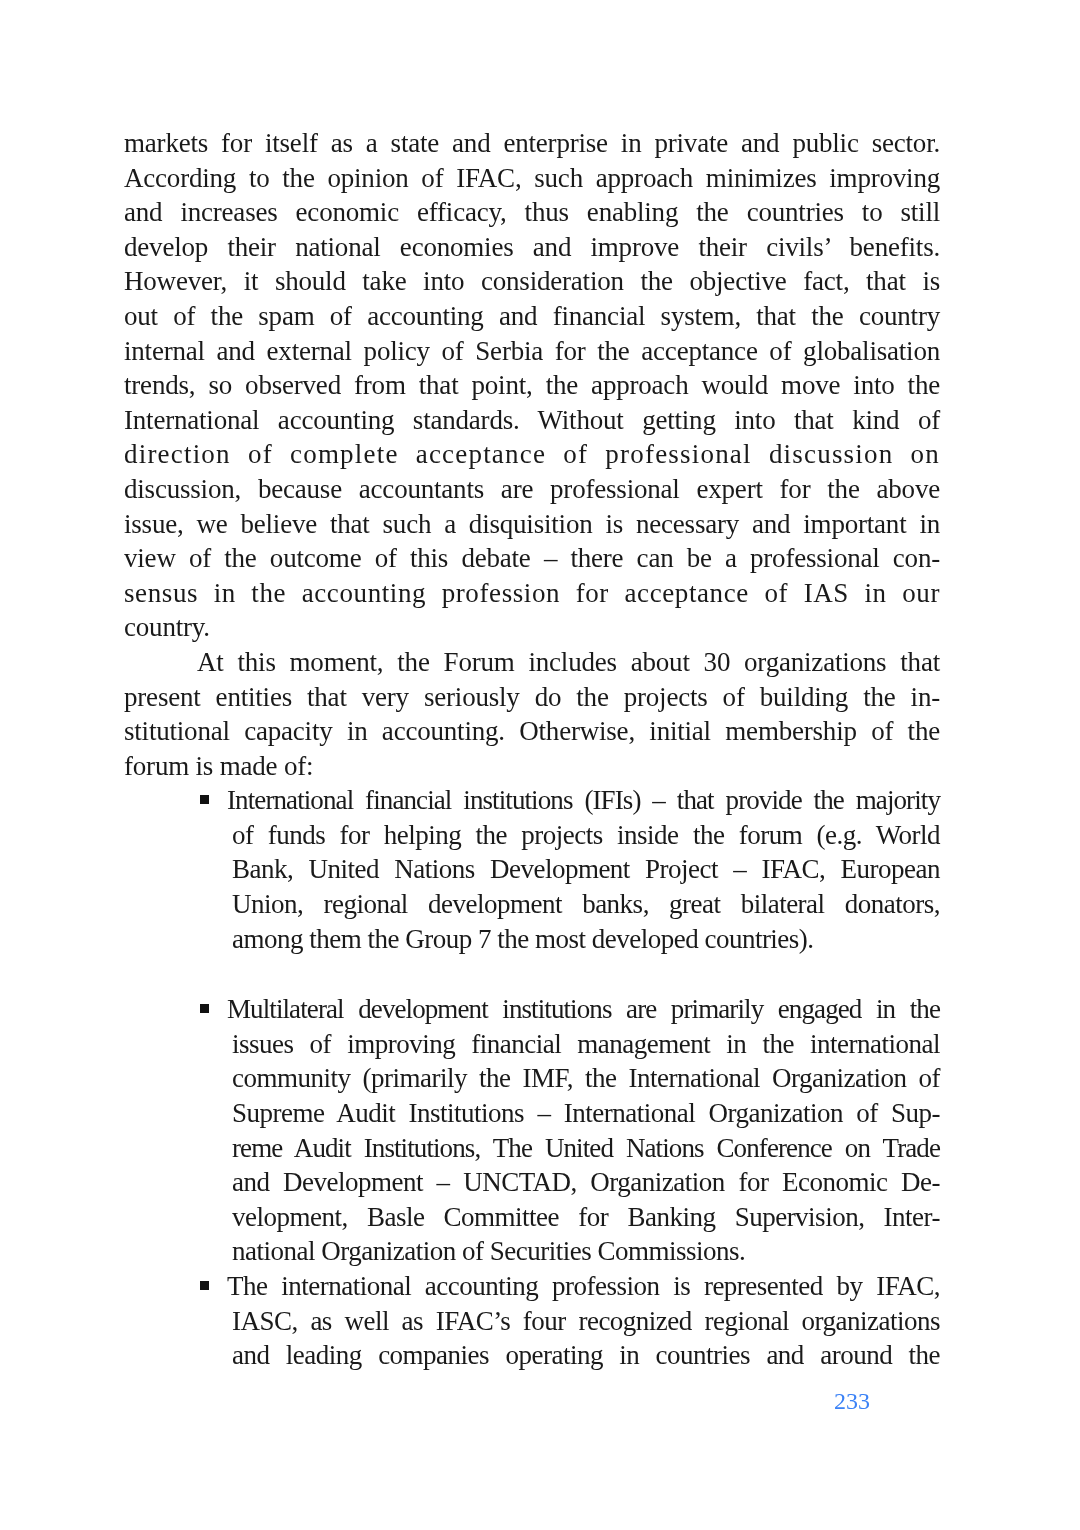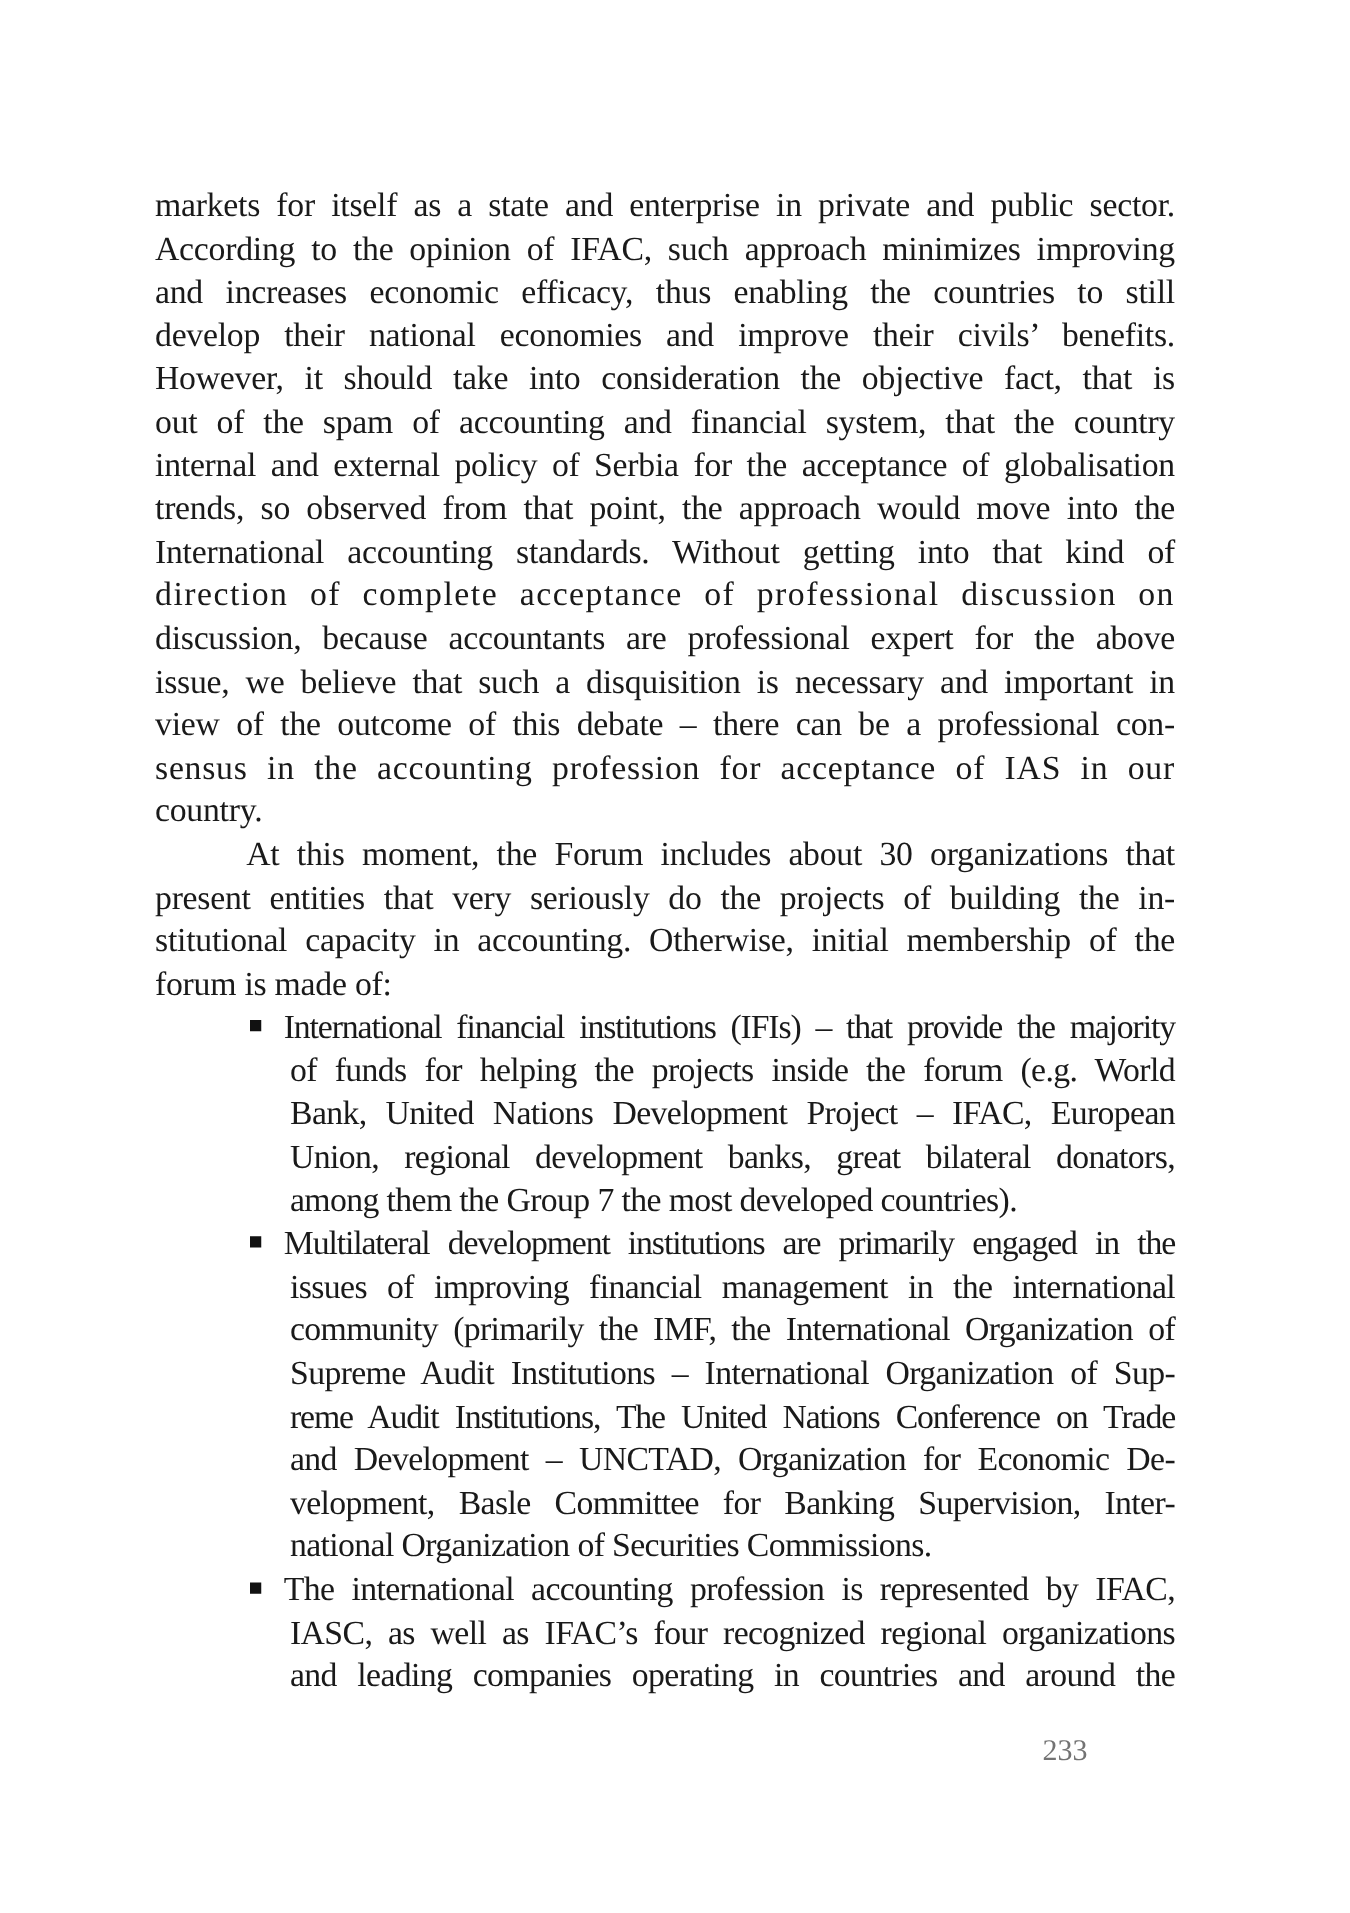--- a/index.html
+++ b/index.html
@@ -11,21 +11,21 @@
       width: 1080px;
       height: 1530px;
       position: relative;
       overflow: hidden;
       font-family: "Liberation Serif", "DejaVu Serif", serif;
       color: #1a1a1a;
     }
     .page {
       position: absolute;
       left: 124px;
-      top: 147px;
+      top: 126px;
       width: 816px;
     }
     .line {
       font-size: 27px;
       line-height: 34.6px;
       height: 34.6px;
       white-space: nowrap;
       text-align: justify;
       text-align-last: justify;
       letter-spacing: -0.2px;
@@ -53,21 +53,21 @@
     }
     .bullet-first {
       margin-left: -5px;
     }
     .page-number {
       position: absolute;
       left: 834px;
       top: 1386px;
       font-size: 24px;
       line-height: 30px;
-      color: #737373;
+      color: #3b82f6;
     }
   </style>
 </head>
 <body>
 
 <div class="page">
 
   <div>
     <div class="line">markets for itself as a state and enterprise in private and public sector.</div>
     <div class="line">According to the opinion of IFAC, such approach minimizes improving</div>
@@ -99,21 +99,21 @@
       <span class="bullet-marker"></span>
       <div class="line bullet-first" style="letter-spacing:-0.9px;">International financial institutions (IFIs) – that provide the majority</div>
       <div class="line">of funds for helping the projects inside the forum (e.g. World</div>
       <div class="line">Bank, United Nations Development Project – IFAC, European</div>
       <div class="line">Union, regional development banks, great bilateral donators,</div>
       <div class="line last">among them the Group 7 the most developed countries).</div>
     </div>
 
     <div class="bullet-item">
       <span class="bullet-marker"></span>
-      <div class="line bullet-first" style="letter-spacing:-0.9px;">Multilateral development institutions are primarily engaged in the</div>
+      <div class="line bullet-first" style="letter-spacing:-0.9px;margin-top:36px;">Multilateral development institutions are primarily engaged in the</div>
       <div class="line">issues of improving financial management in the international</div>
       <div class="line">community (primarily the IMF, the International Organization of</div>
       <div class="line">Supreme Audit Institutions – International Organization of Sup-</div>
       <div class="line" style="letter-spacing:-0.9px;">reme Audit Institutions, The United Nations Conference on Trade</div>
       <div class="line">and Development – UNCTAD, Organization for Economic De-</div>
       <div class="line">velopment, Basle Committee for Banking Supervision, Inter-</div>
       <div class="line last">national Organization of Securities Commissions.</div>
     </div>
 
     <div class="bullet-item">

